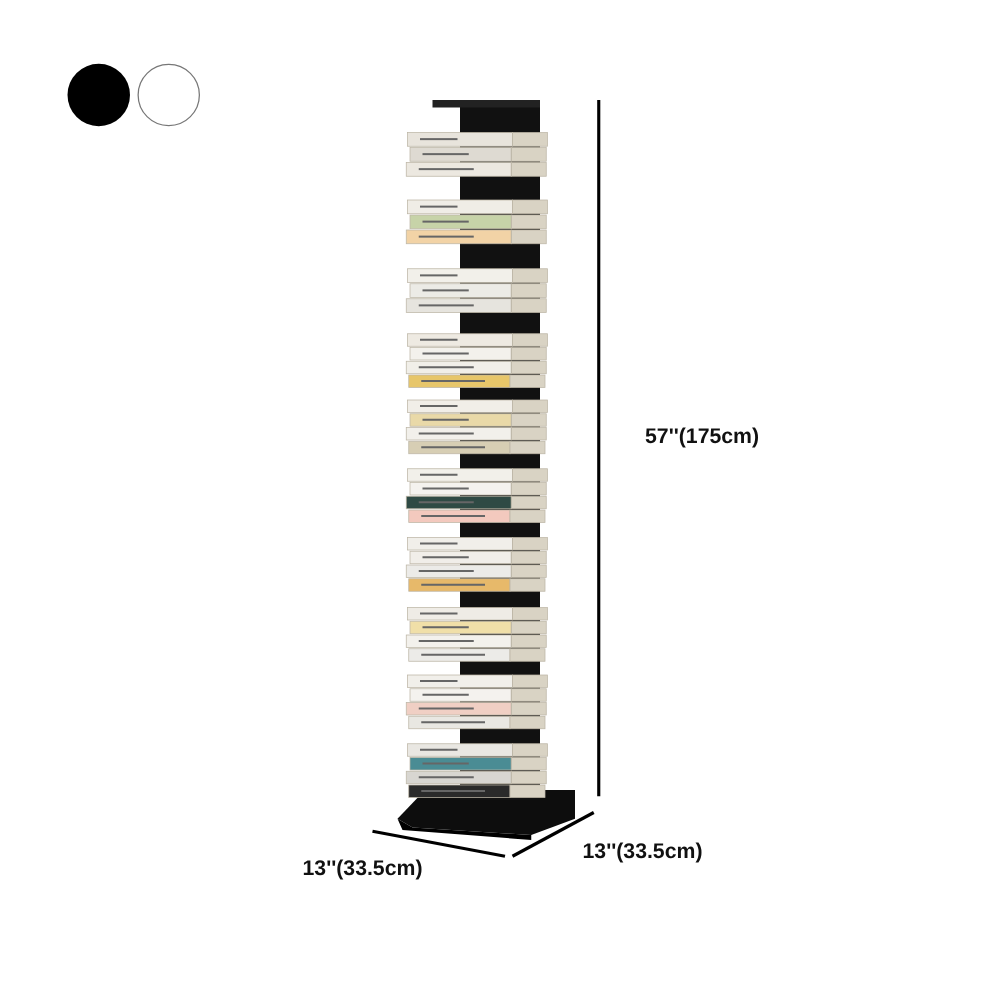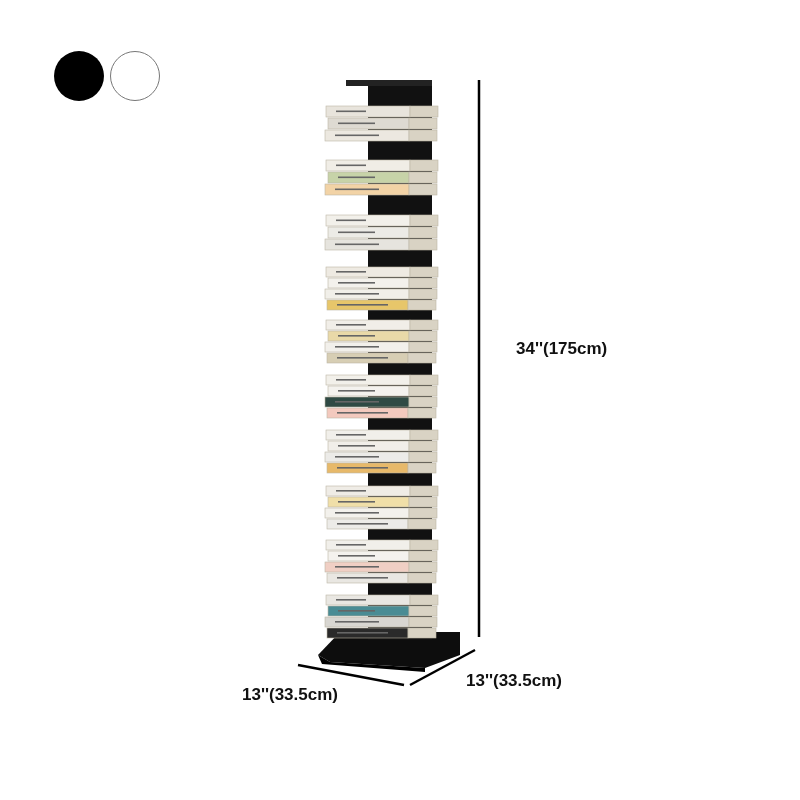--- a/index.html
+++ b/index.html
@@ -159,15 +159,15 @@
       </g>
     </g>
 
   <line x1="479" y1="80" x2="479" y2="637" stroke="#000" stroke-width="2.5"></line>
 
   <line x1="298" y1="665" x2="404" y2="685" stroke="#000" stroke-width="2.5"></line>
 
   <line x1="410" y1="685" x2="475" y2="650" stroke="#000" stroke-width="2.5"></line>
 </svg>
 
-<div class="dim-label" style="left:516px;top:339px;">34''(175cm)</div>
+<div class="dim-label" style="left:516px;top:339px;">57''(175cm)</div>
 <div class="dim-label" style="left:242px;top:685px;">13''(33.5cm)</div>
 <div class="dim-label" style="left:466px;top:671px;">13''(33.5cm)</div>
 
 </body></html>

